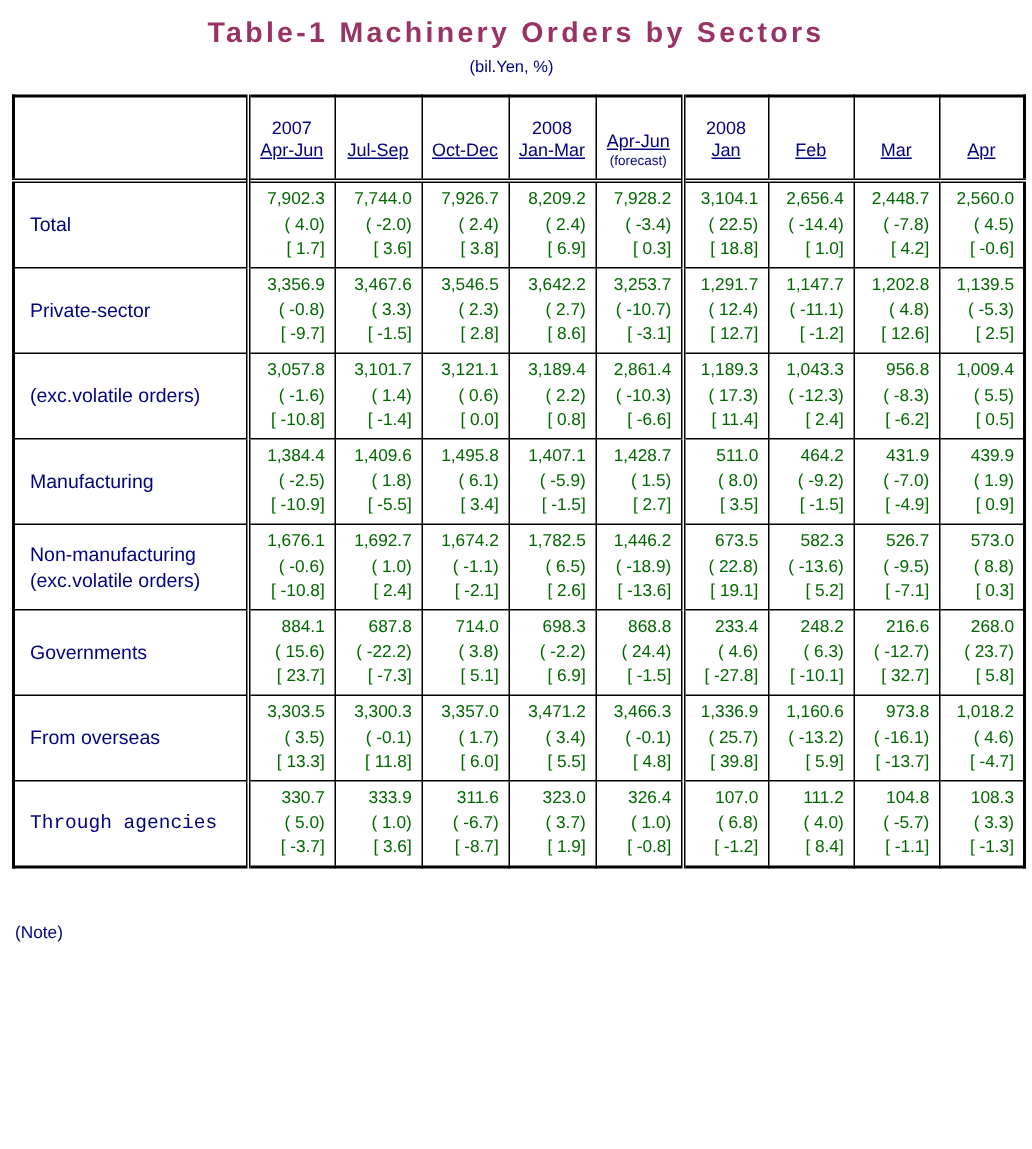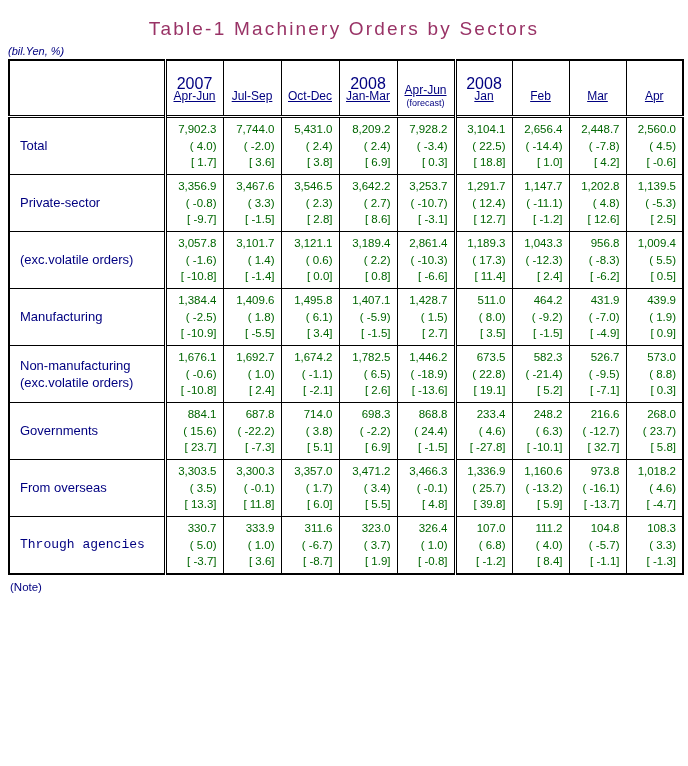--- a/index.html
+++ b/index.html
@@ -18,34 +18,32 @@
     position: relative;
     width: 688px;
     height: 766px;
     box-sizing: border-box;
     padding: 0 8px;
   }
   .title {
     text-align: center;
     color: #993366;
     font-size: 19px;
-    font-weight: normal;
+    font-weight: bold;
     letter-spacing: 2.2px;
-    padding-top: 0;
+    padding-top: 12px;
     padding-bottom: 5px;
     white-space: nowrap;
-    margin-top: 18px;
   }
   .unit {
-    text-align: left;
+    text-align: center;
     color: #000080;
     font-size: 11px;
     padding-right: 6px;
-    padding-bottom: 2px;
-    font-style: italic;
+    padding-bottom: 12px;
   }
   table.main {
     border-collapse: collapse;
     width: 672px;
     table-layout: fixed;
     border: 2px solid #000000;
   }
   table.main td {
     border: 1px solid #000000;
     padding: 0;
@@ -58,21 +56,21 @@
   
   .hdr {
     text-align: center;
     font-size: 12px;
     color: #000080;
     height: 52px;
     line-height: 1.25;
     padding: 2px 0 0 0 !important;
     vertical-align: top;
   }
-  .hdr .y { display:block; font-size: 16px; height: 15px; }
+  .hdr .y { display:block; font-size: 12px; height: 15px; }
   .hdr .p { display:block; font-size: 12px; text-decoration: underline; }
   .hdr .f { display:block; font-size: 9px; }
   .hdr-blank { height: 52px; }
 
   
   .lbl {
     font-size: 13px;
     color: #000080;
     padding-left: 10px !important;
     white-space: nowrap;
@@ -92,21 +90,21 @@
   .num .pct { display:block; }
   .num .yoy { display:block; }
 
   .notes {
     font-size: 11.5px;
     color: #000080;
     line-height: 1.5;
     padding-top: 4px;
     padding-left: 2px;
   }
-  .notes .n0 { padding-left: 0px; }
+  .notes .n0 { padding-left: 0px; margin-top: 31px; }
   .notes .n1 { padding-left: 12px; }
   .notes .n2 { padding-left: 12px; }
   .notes .n2b { padding-left: 22px; }
 </style>
 </head>
 <body>
 
 <div class="page">
 
   <div class="title">Table-1  Machinery  Orders  by  Sectors</div>
@@ -183,21 +181,21 @@
             <span class="v">7,902.3</span>
             <span class="pct">( 4.0)</span>
             <span class="yoy">[ 1.7]</span>
           </td>
           <td class="num thicktop">
             <span class="v">7,744.0</span>
             <span class="pct">( -2.0)</span>
             <span class="yoy">[ 3.6]</span>
           </td>
           <td class="num thicktop">
-            <span class="v">5,431.0</span>
+            <span class="v">7,926.7</span>
             <span class="pct">( 2.4)</span>
             <span class="yoy">[ 3.8]</span>
           </td>
           <td class="num thicktop">
             <span class="v">8,209.2</span>
             <span class="pct">( 2.4)</span>
             <span class="yoy">[ 6.9]</span>
           </td>
           <td class="num thicktop">
             <span class="v">7,928.2</span>
@@ -405,21 +403,21 @@
             <span class="pct">( -18.9)</span>
             <span class="yoy">[ -13.6]</span>
           </td>
           <td class="num thickleft">
             <span class="v">673.5</span>
             <span class="pct">( 22.8)</span>
             <span class="yoy">[ 19.1]</span>
           </td>
           <td class="num">
             <span class="v">582.3</span>
-            <span class="pct">( -21.4)</span>
+            <span class="pct">( -13.6)</span>
             <span class="yoy">[ 5.2]</span>
           </td>
           <td class="num">
             <span class="v">526.7</span>
             <span class="pct">( -9.5)</span>
             <span class="yoy">[ -7.1]</span>
           </td>
           <td class="num">
             <span class="v">573.0</span>
             <span class="pct">( 8.8)</span>

